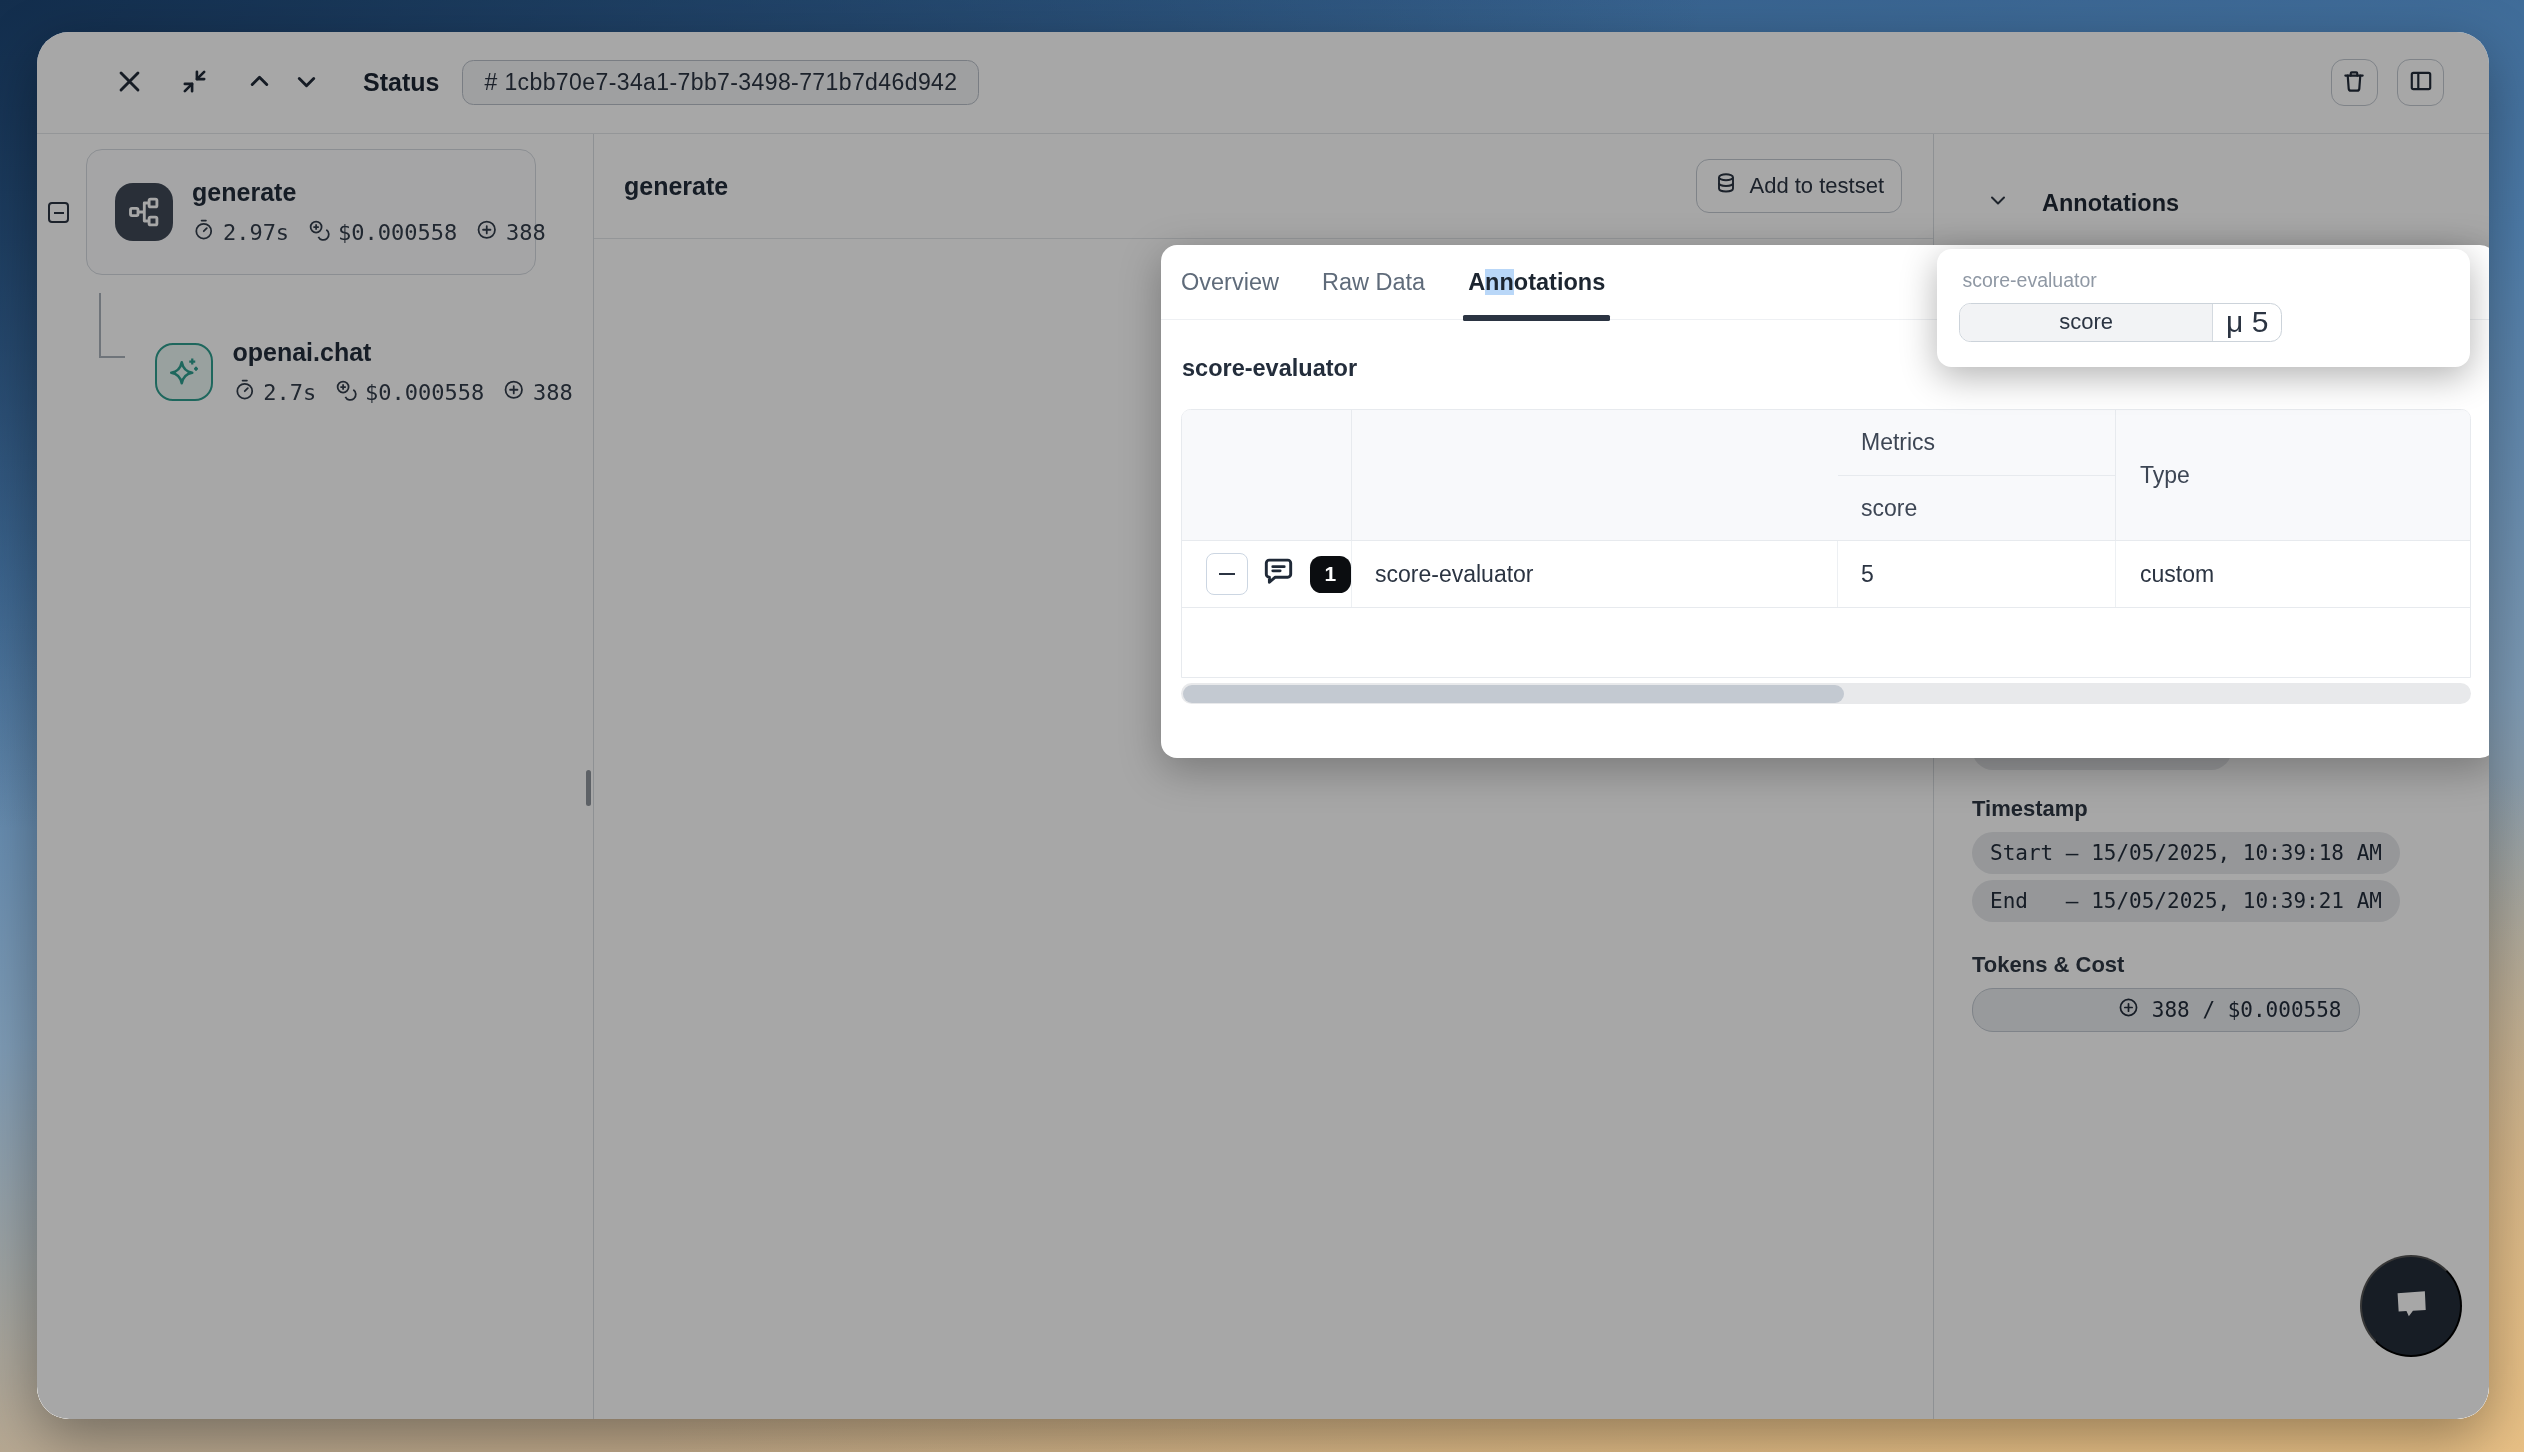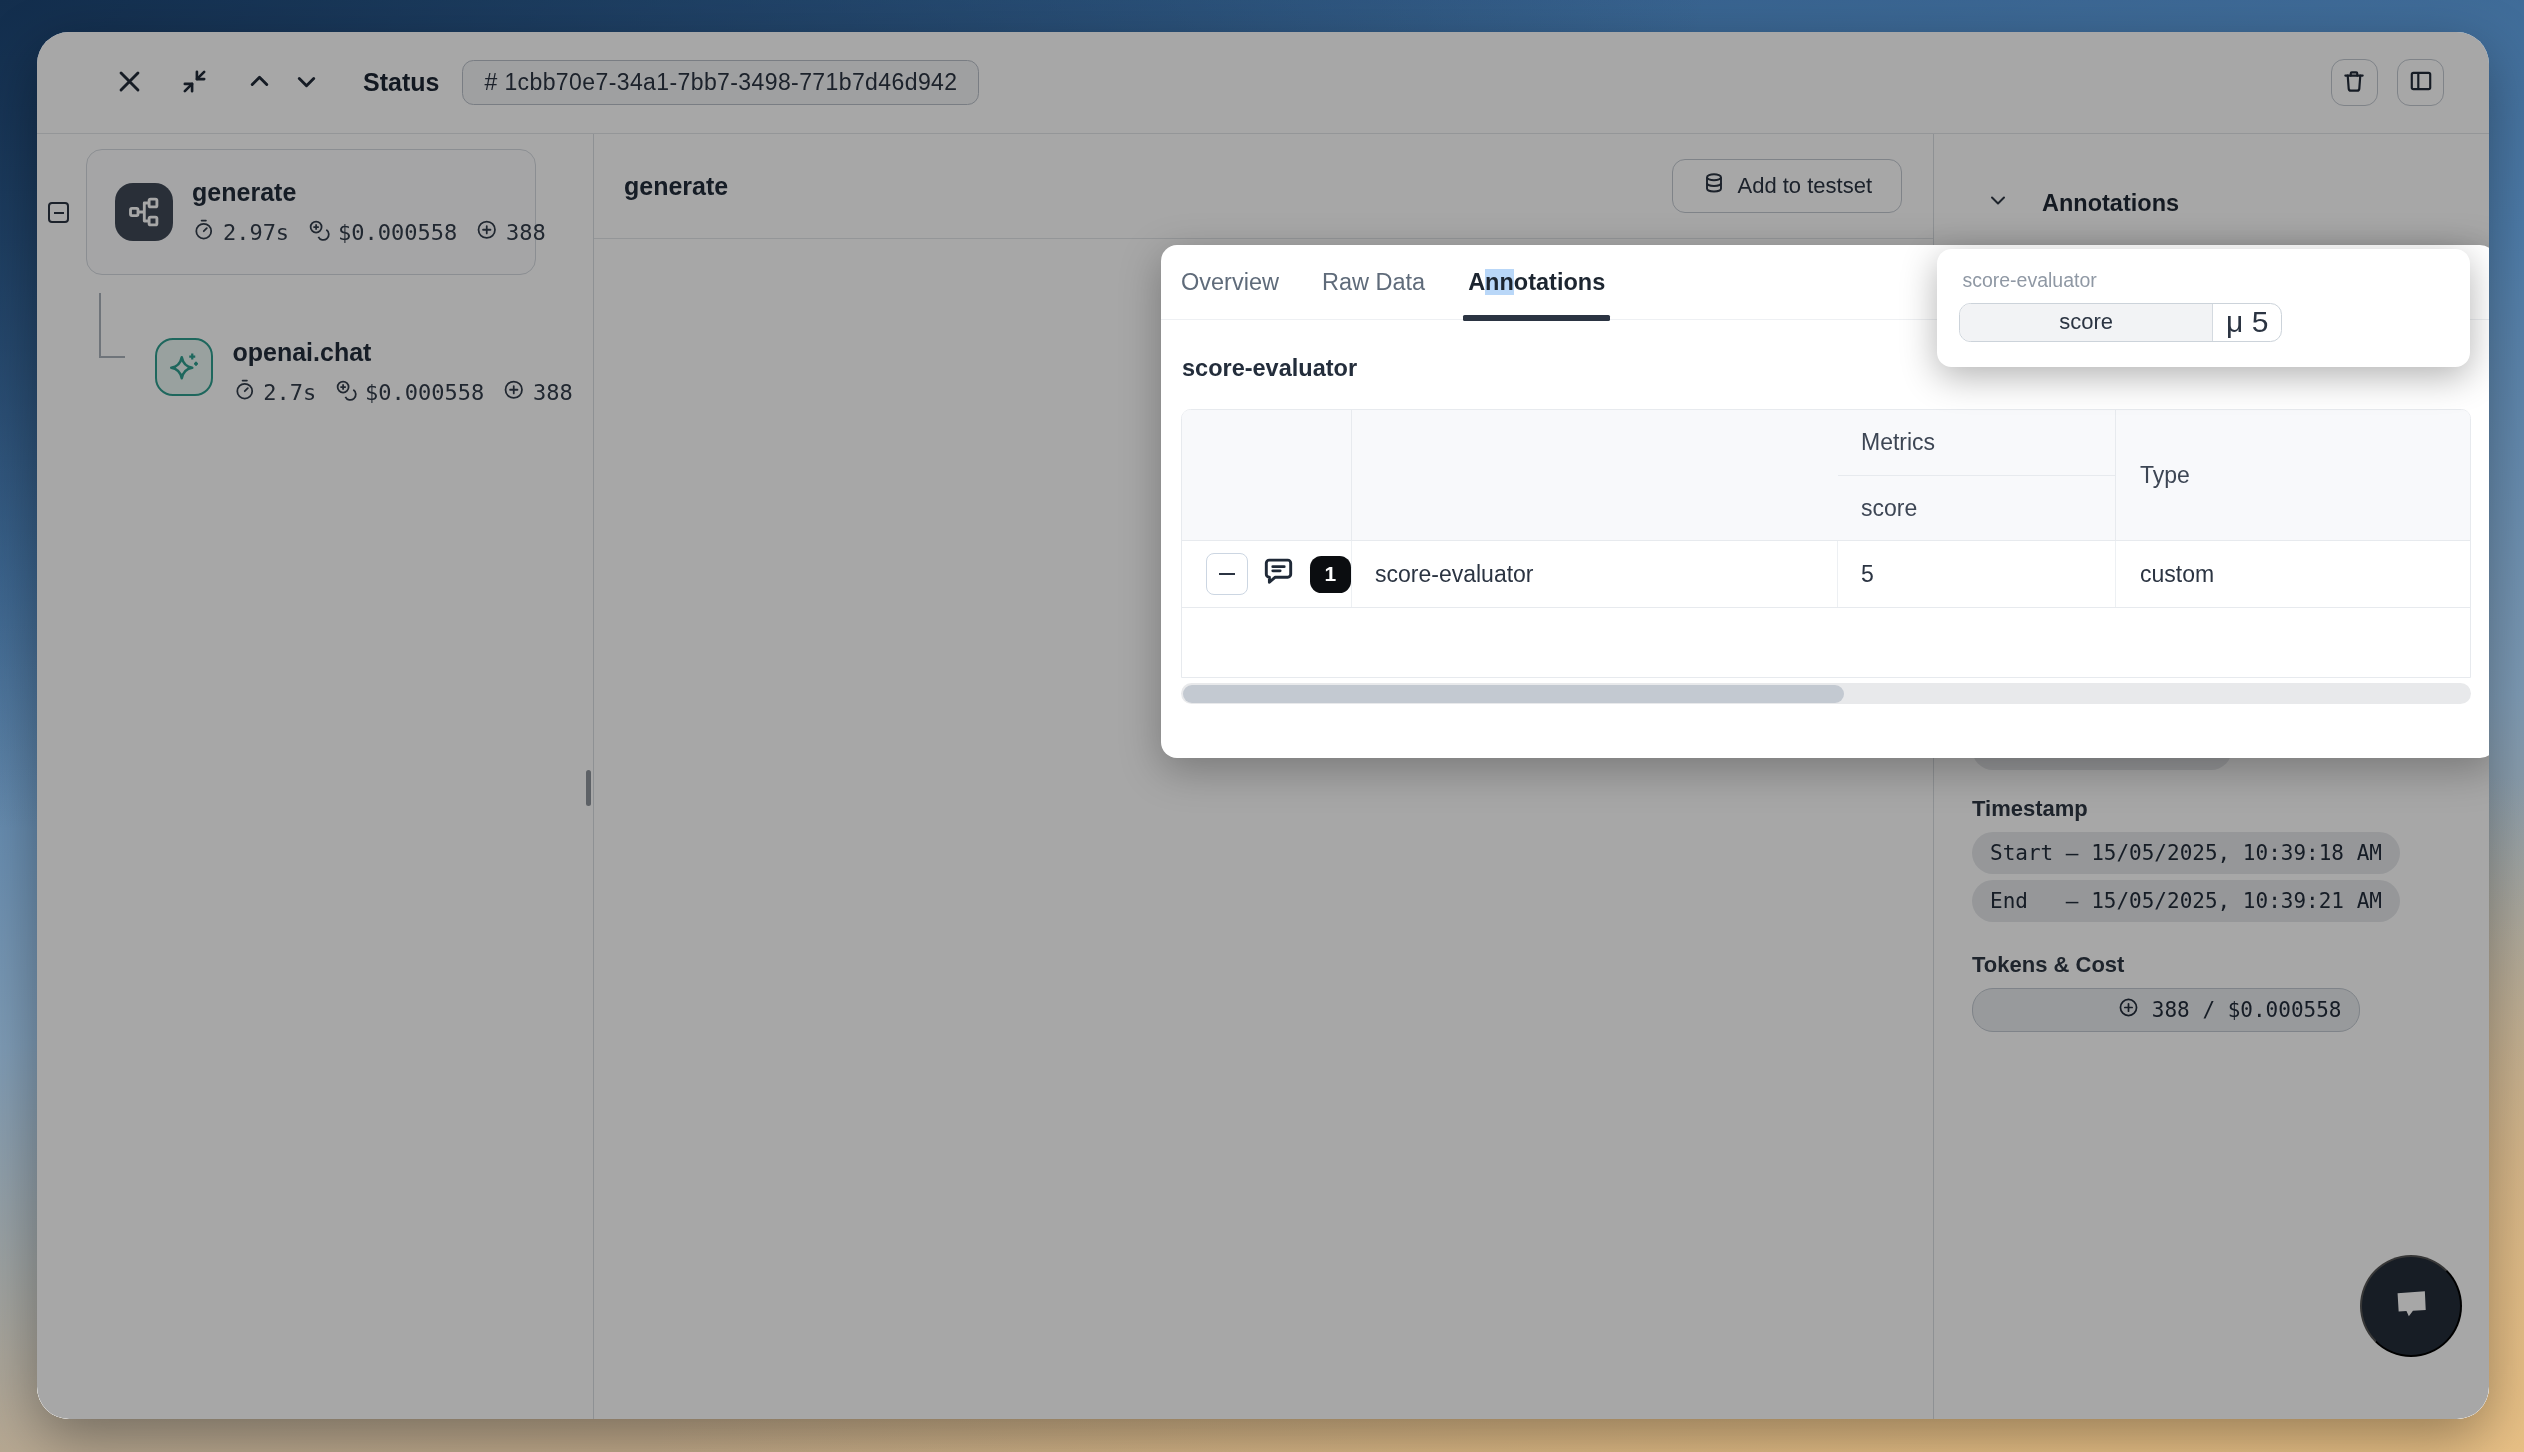--- a/index.html
+++ b/index.html
@@ -54,33 +54,33 @@
   .node-icon.dark { background:#3f4856; color:#fff; }
   .node-icon.teal { background:#eaf6f3; border:2px solid #2f9e8f; color:#2f9e8f; }
   .node-icon svg { width:36px; height:36px; }
   .node-title { font-size:25px; font-weight:600; color:#232d3b; margin-bottom:11.4px; }
   .node-stats { display:flex; align-items:center; gap:18px; font-size:22px;
     color:#333d4b; font-family:"DejaVu Sans Mono",monospace; }
   .stat { display:flex; align-items:center; gap:7.3px; }
   .stat svg { width:23.5px; height:23.5px; color:#333d4b; }
   .tree-connector-v { position:absolute; left:62px; top:159px; width:1.6px; height:63px; background:#aab1ba; }
   .tree-connector-h { position:absolute; left:62px; top:222px; width:26px; height:1.6px; background:#aab1ba; }
-  .child-node { position:absolute; left:118px; top:204px; display:flex; gap:19.5px; }
+  .child-node { position:absolute; left:118px; top:204px; display:flex; gap:19.5px; align-items:center; }
   .child-node .node-icon { height:58px; }
   .ls-scroll-thumb { position:absolute; right:1.6px; top:636px; width:5.7px; height:36px;
     background:#8f959c; border-radius:3.2px; }
 
   
   .main-col { position:absolute; left:557px; top:0; width:1339px; height:100%; }
   .main-header { position:absolute; left:0; top:0; width:100%; height:105px;
     border-bottom:1.6px solid #e2e5e9; display:flex; align-items:center;
     padding:0 31px 0 30px; }
   .main-title { font-size:25px; font-weight:600; color:#232d3b; }
   .add-btn { margin-left:auto; height:54px; display:flex; align-items:center; gap:11.4px;
-    padding:0 29px; border:1.6px solid #c2c8d0; border-radius:13px; background:#fff;
+    padding:0 17px; border:1.6px solid #c2c8d0; border-radius:13px; background:#fff;
     font-size:22px; color:#2b3442; }
   .add-btn svg { width:24px; height:24px; }
 
   
   .tab-card { position:absolute; left:567px; top:111px; width:1335px; height:513px;
     background:#fff; border-radius:16px; z-index:6;
     box-shadow:0 11.4px 41px rgba(0,0,0,.28); }
   .tabs-row { position:absolute; left:0; top:0; width:100%; height:75px;
     border-bottom:1.6px solid #eef0f3; display:flex; align-items:stretch;
     padding-left:20px; gap:43px; }

